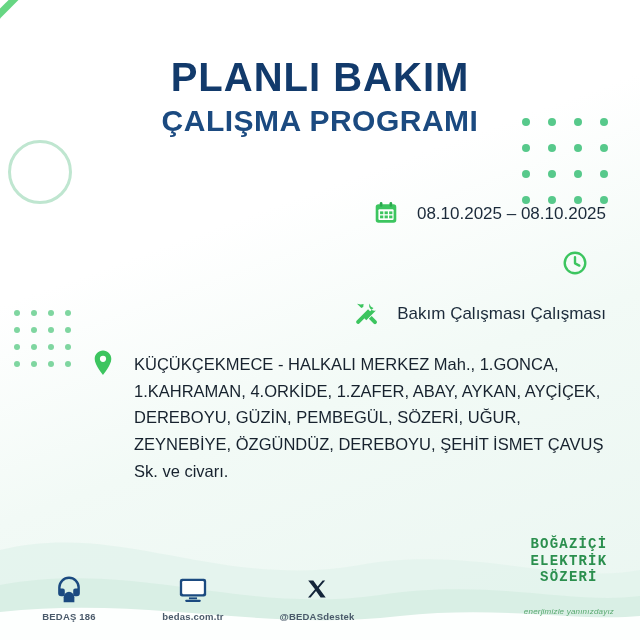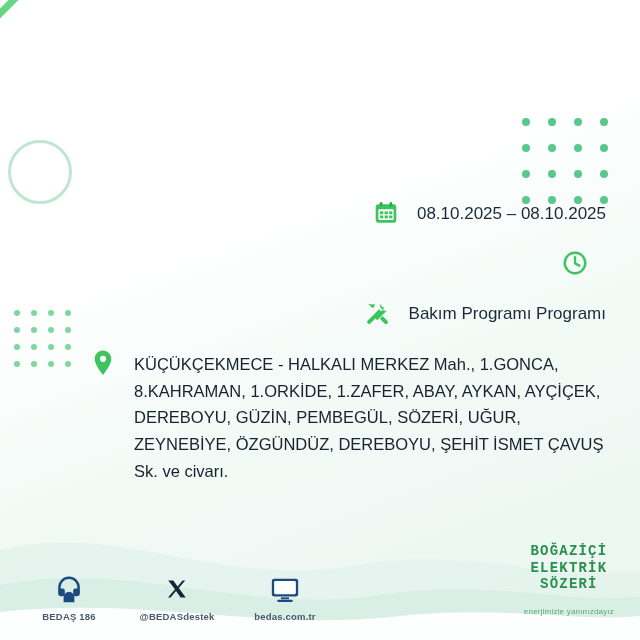--- a/index.html
+++ b/index.html
@@ -154,21 +154,21 @@
     bottom: 16px;
     width: 640px;
     height: 72px;
   }
   .footer-items {
     position: absolute;
     left: 30px;
     bottom: 2px;
     display: flex;
     align-items: flex-end;
-    gap: 30px;
+    gap: 46px;
   }
   .f-item {
     text-align: center;
     width: 78px;
   }
   .f-item .glyph {
     height: 32px;
     display: flex;
     align-items: center;
     justify-content: center;
@@ -190,22 +190,23 @@
   }
   .brand .b1 {
     font-size: 14px;
     font-weight: bold;
     letter-spacing: 1.2px;
     line-height: 1.18;
     font-family: Liberation Mono, monospace;
   }
   .brand .b2 {
     font-size: 8px;
+    font-style: italic;
     color: #58a86f;
-    margin-top: 14px;
+    margin-top: 21px;
     letter-spacing: .2px;
   }
 </style>
 </head>
 <body>
 
 <div class="card">
 
   <div class="deco-stripes">
 
@@ -253,20 +254,24 @@
       <span></span>
       <span></span>
   </div>
 
   <svg class="deco-wave" viewBox="0 0 640 240" preserveAspectRatio="none">
     <path d="M0,150 C120,120 220,190 360,165 C470,145 560,185 640,170 L640,240 L0,240 Z" fill="#e3f3ec" opacity="0.85"></path>
     <path d="M0,185 C140,160 240,215 380,195 C490,178 570,205 640,196 L640,240 L0,240 Z" fill="#d7eee3" opacity="0.9"></path>
     <path d="M0,212 C150,196 260,232 400,216 C500,205 580,222 640,216 L640,240 L0,240 Z" fill="#ffffff" opacity="0.95"></path>
   </svg>
 
+  <div class="header">
+    <div class="title-main">PLANLI BAKIM</div>
+    <div class="title-sub">ÇALIŞMA PROGRAMI</div>
+  </div>
 
   <div class="info">
 
     <div class="row">
       <span class="ico">
         <svg width="26" height="26" viewBox="0 0 24 24" fill="none">
           <rect x="2.5" y="4" width="19" height="17" rx="2.5" fill="#3cc55f"></rect>
           <rect x="5" y="8.5" width="14" height="10" rx="1" fill="#ffffff"></rect>
           <rect x="6.5" y="10.5" width="3" height="2.6" fill="#3cc55f"></rect>
           <rect x="10.7" y="10.5" width="3" height="2.6" fill="#3cc55f"></rect>
@@ -293,69 +298,69 @@
     <div class="row">
       <span class="ico">
         <svg width="27" height="27" viewBox="0 0 24 24">
           <path d="M14.8 3.2a4.6 4.6 0 0 0 5.6 6.2l-8.6 8.6-2.2-2.2 8.6-8.6a4.6 4.6 0 0 1-3.4-4z" fill="#3cc55f"></path>
           <path d="M3.6 3.4l3.8 3.8 1.7-1 .3-2.6-2.6.3z" fill="#3cc55f"></path>
           <path d="M4.4 19.8l8.4-8.4 2.2 2.2-8.4 8.4z" fill="#3cc55f" opacity="0"></path>
           <path d="M3.2 18.4 13.4 8.2l2.4 2.4L5.6 20.8a1.7 1.7 0 0 1-2.4-2.4z" fill="#3cc55f"></path>
           <path d="M16.6 14.2l4.4 4.4a1.8 1.8 0 0 1-2.5 2.5l-4.4-4.4z" fill="#3cc55f"></path>
         </svg>
       </span>
-      <span class="txt">Bakım Programı Programı</span>
+      <span class="txt">Bakım Çalışması Çalışması</span>
     </div>
 
     <div class="row address">
       <span class="ico">
         <svg width="24" height="28" viewBox="0 0 24 28">
           <path d="M12 1.6c-4.6 0-8.3 3.7-8.3 8.3 0 6 8.3 16 8.3 16s8.3-10 8.3-16c0-4.6-3.7-8.3-8.3-8.3z" fill="#3cc55f"></path>
           <circle cx="12" cy="9.8" r="3.1" fill="#ffffff"></circle>
         </svg>
       </span>
-      <span class="txt">KÜÇÜKÇEKMECE - HALKALI MERKEZ Mah., 1.GONCA, 8.KAHRAMAN, 1.ORKİDE, 1.ZAFER, ABAY, AYKAN, AYÇİÇEK, DEREBOYU, GÜZİN, PEMBEGÜL, SÖZERİ, UĞUR, ZEYNEBİYE, ÖZGÜNDÜZ, DEREBOYU, ŞEHİT İSMET ÇAVUŞ Sk. ve civarı.</span>
+      <span class="txt">KÜÇÜKÇEKMECE - HALKALI MERKEZ Mah., 1.GONCA, 1.KAHRAMAN, 4.ORKİDE, 1.ZAFER, ABAY, AYKAN, AYÇİÇEK, DEREBOYU, GÜZİN, PEMBEGÜL, SÖZERİ, UĞUR, ZEYNEBİYE, ÖZGÜNDÜZ, DEREBOYU, ŞEHİT İSMET ÇAVUŞ Sk. ve civarı.</span>
     </div>
 
   </div>
 
   <div class="footer">
     <div class="footer-items">
 
       <div class="f-item">
         <div class="glyph">
           <svg width="28" height="28" viewBox="0 0 24 24" fill="#1b4a80">
             <path d="M12 2.5a7.2 7.2 0 0 0-7.2 7.2v1.1h1.9a1.7 1.7 0 0 1 1.7 1.7v3.1a1.7 1.7 0 0 1-1.7 1.7H5.3A2.6 2.6 0 0 1 2.7 14.7v-5A9.3 9.3 0 0 1 12 .5a9.3 9.3 0 0 1 9.3 9.2v5a2.6 2.6 0 0 1-2.6 2.6h-1.4a1.7 1.7 0 0 1-1.7-1.7v-3.1a1.7 1.7 0 0 1 1.7-1.7h1.9V9.7A7.2 7.2 0 0 0 12 2.5z"></path>
             <path d="M12 13.6a4.6 4.6 0 0 0-4.6 4.6v4.3h9.2v-4.3a4.6 4.6 0 0 0-4.6-4.6z"></path>
           </svg>
         </div>
         <div class="lbl">BEDAŞ 186</div>
-      </div>
-
-      <div class="f-item">
-        <div class="glyph">
-          <svg width="24" height="24" viewBox="0 0 24 24" fill="#14253a">
-            <path d="M3.2 2.6h5.1l4.3 5.9 5-5.9h2.6l-6.4 7.5 6.9 9.3h-5.1l-4.6-6.3-5.4 6.3H3l7-8.2z"></path>
-          </svg>
-        </div>
-        <div class="lbl">@BEDASdestek</div>
       </div>
 
       <div class="f-item">
         <div class="glyph">
           <svg width="30" height="28" viewBox="0 0 26 24" fill="none">
             <rect x="1.6" y="2.2" width="22.8" height="15.5" rx="2" fill="#1b4a80"></rect>
             <rect x="3.6" y="4.2" width="18.8" height="11.5" rx="1" fill="#ffffff"></rect>
             <rect x="9.5" y="18.4" width="7" height="1.6" fill="#1b4a80"></rect>
             <rect x="6.2" y="20.4" width="13.6" height="2" rx="1" fill="#1b4a80"></rect>
           </svg>
         </div>
         <div class="lbl">bedas.com.tr</div>
       </div>
 
+      <div class="f-item">
+        <div class="glyph">
+          <svg width="24" height="24" viewBox="0 0 24 24" fill="#14253a">
+            <path d="M3.2 2.6h5.1l4.3 5.9 5-5.9h2.6l-6.4 7.5 6.9 9.3h-5.1l-4.6-6.3-5.4 6.3H3l7-8.2z"></path>
+          </svg>
+        </div>
+        <div class="lbl">@BEDASdestek</div>
+      </div>
+
     </div>
 
     <div class="brand">
       <div class="b1">BOĞAZİÇİ</div>
       <div class="b1">ELEKTRİK</div>
       <div class="b1">SÖZERİ</div>
       <div class="b2">enerjimizle yanınızdayız</div>
     </div>
   </div>
 

